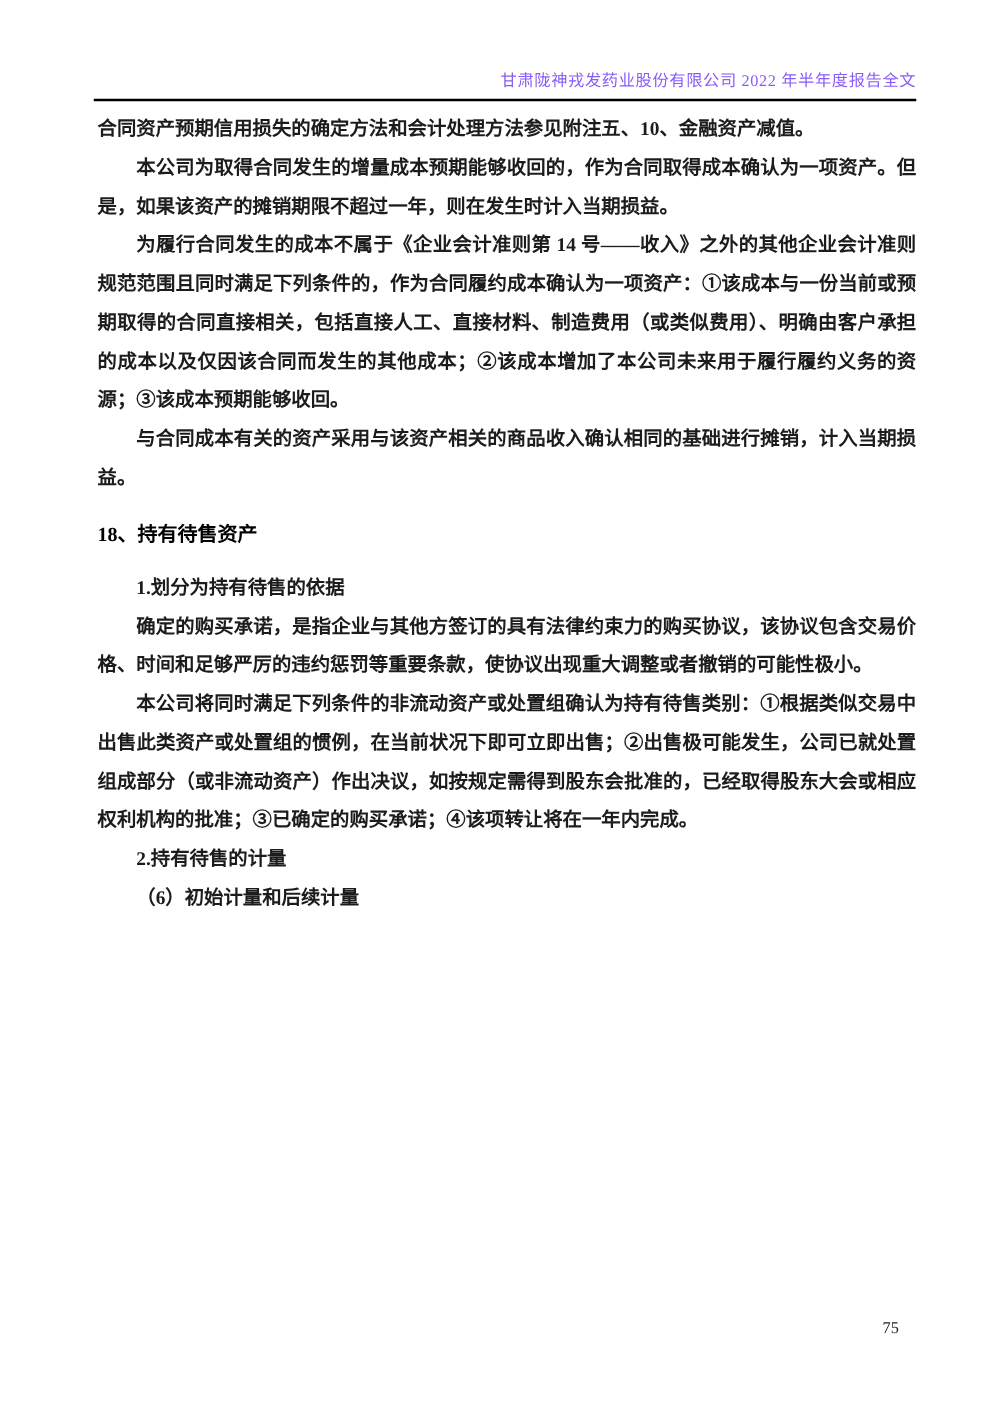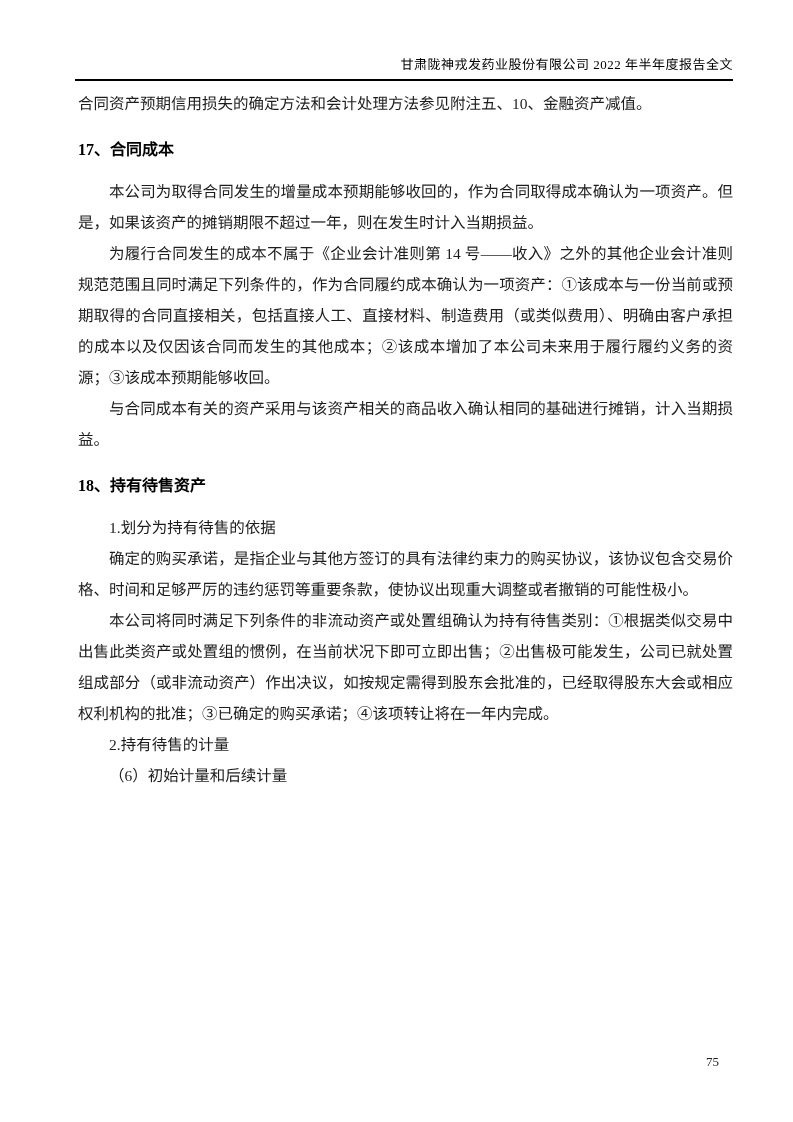--- a/index.html
+++ b/index.html
@@ -19,36 +19,37 @@
     overflow: hidden;
   }
   .header {
     position: absolute;
     top: 54px;
     left: 75px;
     width: 658px;
     text-align: right;
     font-size: 13px;
     letter-spacing: 0.5px;
-    color: #000000;
+    color: #8b5cf6;
     border-bottom: 2px solid #000000;
     padding-bottom: 6px;
   }
   .doc-body {
     position: absolute;
     top: 88px;
     left: 78px;
     width: 655px;
     font-size: 15.5px;
     line-height: 31px;
     text-align: justify;
   }
   .doc-body p {
     margin: 0;
     padding: 0;
+    font-weight: bold;
   }
   .doc-body p.indent {
     text-indent: 2em;
   }
   .doc-body p.noindent {
     text-indent: 0;
   }
   .section-heading {
     font-size: 16px;
     font-weight: bold;
@@ -75,21 +76,20 @@
 <div class="page">
 
   <div class="header">
     <span>甘肃陇神戎发药业股份有限公司 2022 年半年度报告全文</span>
   </div>
 
   <div class="doc-body">
 
     <p class="noindent">合同资产预期信用损失的确定方法和会计处理方法参见附注五、10、金融资产减值。</p>
 
-    <div class="section-heading">17、合同成本</div>
 
     <p class="indent">本公司为取得合同发生的增量成本预期能够收回的，作为合同取得成本确认为一项资产。但是，如果该资产的摊销期限不超过一年，则在发生时计入当期损益。</p>
 
     <p class="indent">为履行合同发生的成本不属于《企业会计准则第 14 号——收入》之外的其他企业会计准则规范范围且同时满足下列条件的，作为合同履约成本确认为一项资产：①该成本与一份当前或预期取得的合同直接相关，包括直接人工、直接材料、制造费用（或类似费用）、明确由客户承担的成本以及仅因该合同而发生的其他成本；②该成本增加了本公司未来用于履行履约义务的资源；③该成本预期能够收回。</p>
 
     <p class="indent">与合同成本有关的资产采用与该资产相关的商品收入确认相同的基础进行摊销，计入当期损益。</p>
 
     <div class="section-heading">18、持有待售资产</div>
 
     <p class="indent">1.划分为持有待售的依据</p>

